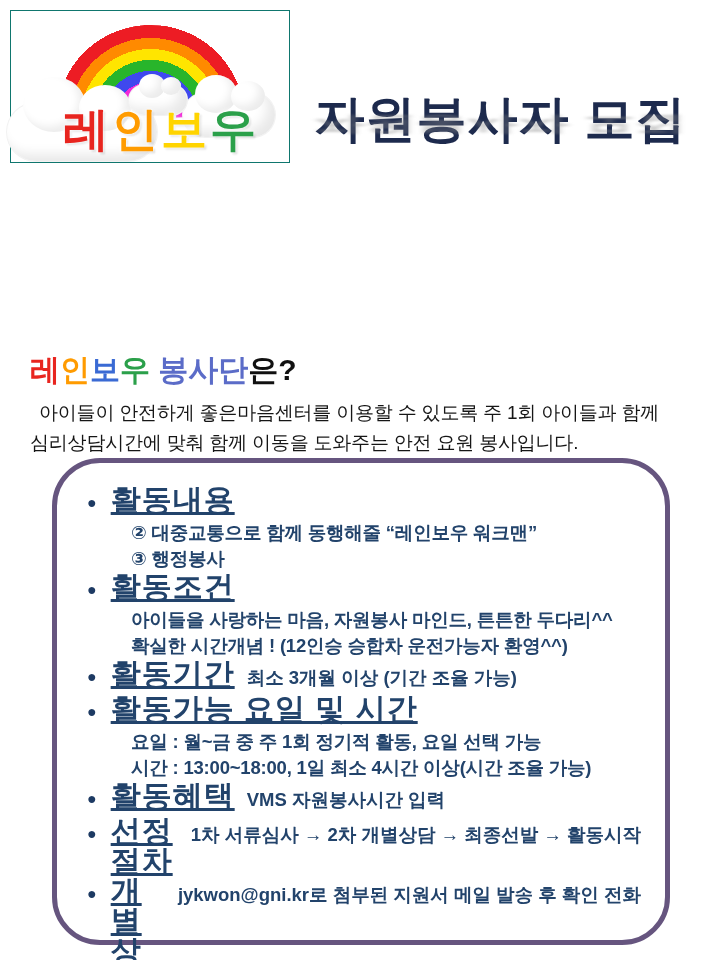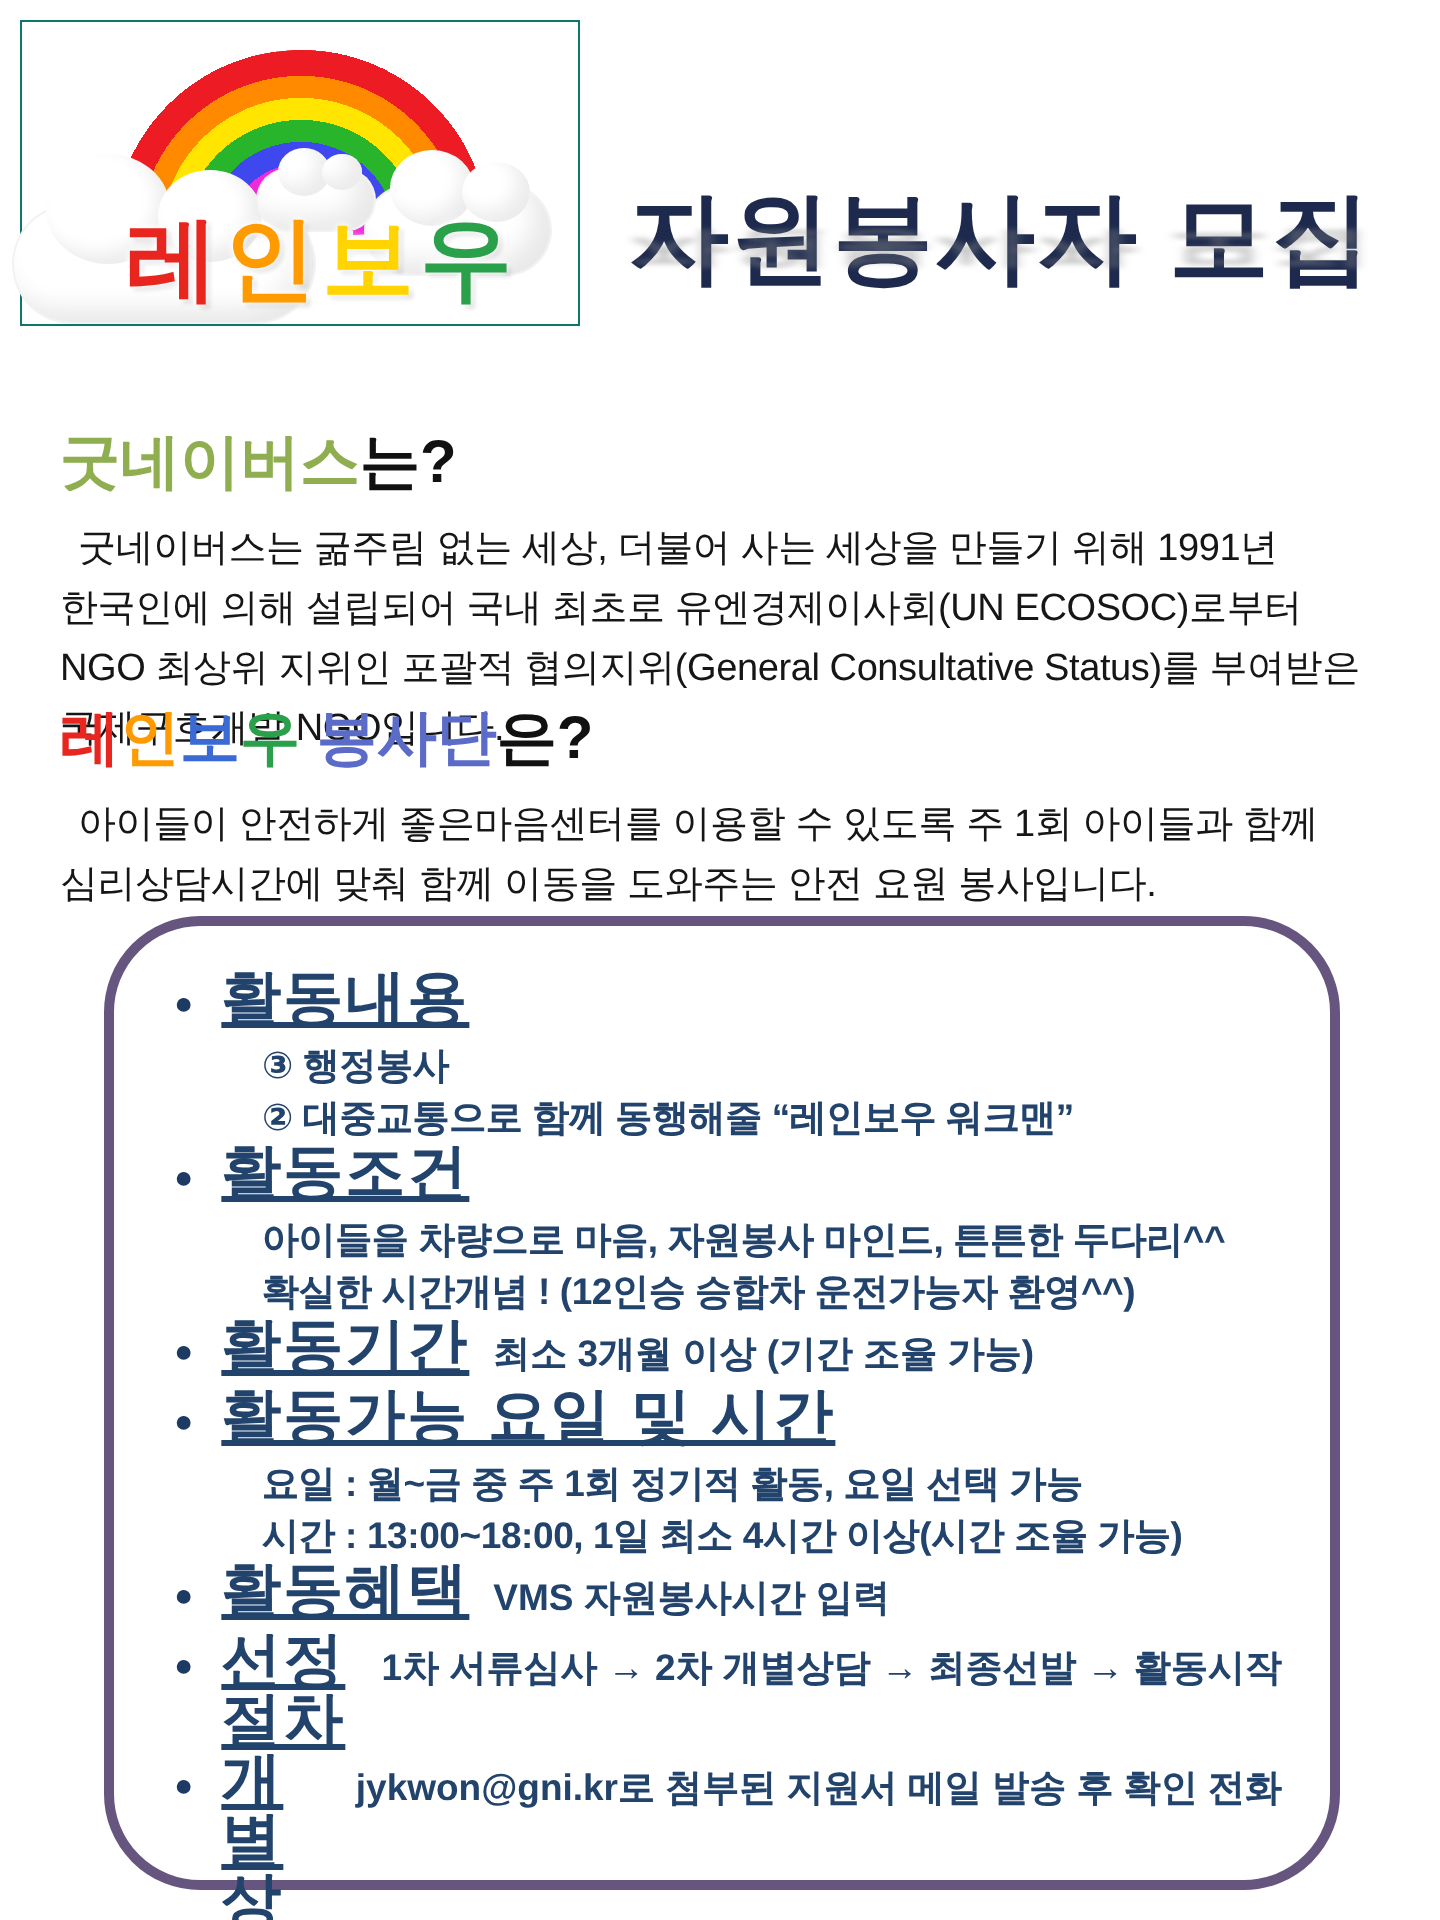--- a/index.html
+++ b/index.html
@@ -99,51 +99,45 @@
     <div class="logo-text">
       <span style="color: rgb(232, 37, 31);">레</span><span style="color: rgb(255, 155, 0);">인</span><span style="color: rgb(255, 212, 0);">보</span><span style="color: rgb(43, 160, 74);">우</span>
     </div>
   </div>
 
   <div class="title-wrap">
     <div class="main-title">자원봉사자 모집</div>
     <div class="title-reflection">자원봉사자 모집</div>
   </div>
 
-  <div class="section sec1">
-    <div class="sec-heading">
-      <span class="green">굿네이버스</span><span class="suffix">는?</span>
-    </div>
-    <div class="sec-body">굿네이버스는 굶주림 없는 세상, 더불어 사는 세상을 만들기 위해 1991년 한국인에 의해 설립되어 국내 최초로 유엔경제이사회(UN ECOSOC)로부터 NGO 최상위 지위인 포괄적 협의지위(General Consultative Status)를 부여받은 국제구호개발 NGO입니다.</div>
-  </div>
 
   <div class="section sec2">
     <div class="sec-heading">
       <span class="hword" style="color: rgb(232, 37, 31);">레</span><span class="hword" style="color: rgb(255, 155, 0);">인</span><span class="hword" style="color: rgb(58, 106, 212);">보</span><span class="hword" style="color: rgb(43, 160, 74);">우</span><span class="hword" style="color: rgb(91, 108, 200);"> 봉사단</span><span class="suffix">은?</span>
     </div>
     <div class="sec-body">아이들이 안전하게 좋은마음센터를 이용할 수 있도록 주 1회 아이들과 함께 심리상담시간에 맞춰 함께 이동을 도와주는 안전 요원 봉사입니다.</div>
   </div>
 
   <div class="info-box">
 
     <div class="item-row">
       <span class="bullet">●</span>
       <span class="item-title">활동내용</span>
     </div>
     <div class="sublines">
+      <div class="subline">② 대중교통으로 함께 동행해줄 “레인보우 워크맨”</div>
       <div class="subline">③ 행정봉사</div>
-      <div class="subline">② 대중교통으로 함께 동행해줄 “레인보우 워크맨”</div>
     </div>
 
     <div class="item-row">
       <span class="bullet">●</span>
       <span class="item-title">활동조건</span>
     </div>
     <div class="sublines">
-      <div class="subline">아이들을 차량으로 마음, 자원봉사 마인드, 튼튼한 두다리^^</div>
+      <div class="subline">아이들을 사랑하는 마음, 자원봉사 마인드, 튼튼한 두다리^^</div>
       <div class="subline">확실한 시간개념 ! (12인승 승합차 운전가능자 환영^^)</div>
     </div>
 
     <div class="item-row">
       <span class="bullet">●</span>
       <span class="item-title">활동기간</span>
       <span class="item-inline">최소 3개월 이상 (기간 조율 가능)</span>
     </div>
 
     <div class="item-row">

